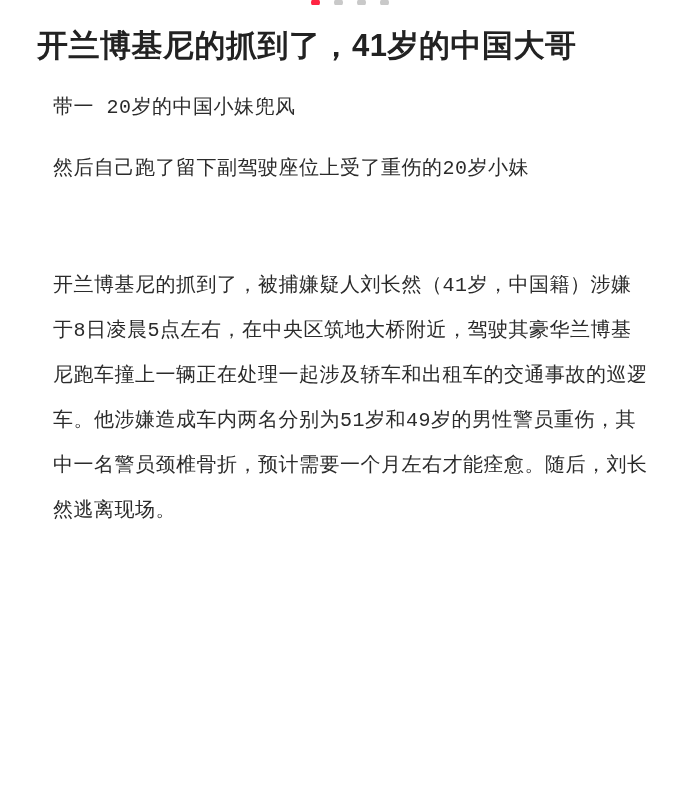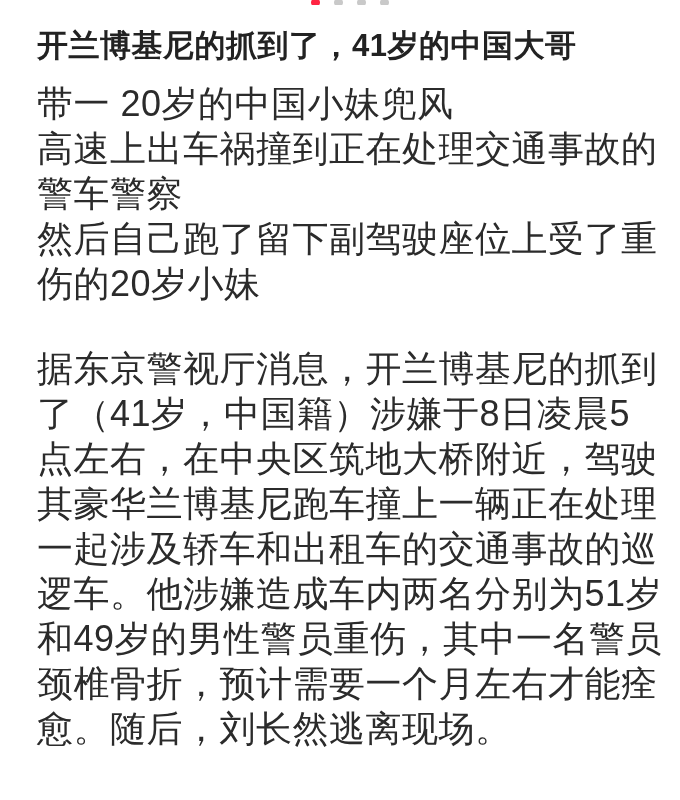--- a/index.html
+++ b/index.html
@@ -39,27 +39,28 @@
     font-size: 31px;
     font-weight: 700;
     line-height: 46px;
     letter-spacing: 0.5px;
     color: #222222;
   }
   .intro {
     margin-top: 12px;
   }
   .para {
-    margin: 0;
-    font-size: 36px;
+    margin: 16px;
+    font-size: 20px;
     font-weight: 400;
     line-height: 45px;
     letter-spacing: 0.5px;
     color: #2b2b2b;
     word-break: break-all;
+    font-family: Liberation Mono, monospace;
   }
   .spacer {
     height: 40px;
   }
 </style>
 </head>
 <body>
 
 <div class="page">
 
@@ -69,24 +70,23 @@
     <span class="dot" style="background: rgb(201, 201, 201);"></span>
     <span class="dot" style="background: rgb(201, 201, 201);"></span>
   </div>
 
   <div class="content">
 
     <h1 class="headline">开兰博基尼的抓到了，41岁的中国大哥</h1>
 
     <div class="intro">
       <p class="para">带一 20岁的中国小妹兜风</p>
-      <p class="para">高速上出车祸撞到正在处理交通事故的警车警察</p>
       <p class="para">然后自己跑了留下副驾驶座位上受了重伤的20岁小妹</p>
     </div>
 
     <div class="spacer"></div>
 
     <div>
-      <p class="para">据东京警视厅消息，开兰博基尼的抓到了（41岁，中国籍）涉嫌于8日凌晨5点左右，在中央区筑地大桥附近，驾驶其豪华兰博基尼跑车撞上一辆正在处理一起涉及轿车和出租车的交通事故的巡逻车。他涉嫌造成车内两名分别为51岁和49岁的男性警员重伤，其中一名警员颈椎骨折，预计需要一个月左右才能痊愈。随后，刘长然逃离现场。</p>
+      <p class="para">开兰博基尼的抓到了，被捕嫌疑人刘长然（41岁，中国籍）涉嫌于8日凌晨5点左右，在中央区筑地大桥附近，驾驶其豪华兰博基尼跑车撞上一辆正在处理一起涉及轿车和出租车的交通事故的巡逻车。他涉嫌造成车内两名分别为51岁和49岁的男性警员重伤，其中一名警员颈椎骨折，预计需要一个月左右才能痊愈。随后，刘长然逃离现场。</p>
     </div>
 
   </div>
 </div>
 
 </body></html>

